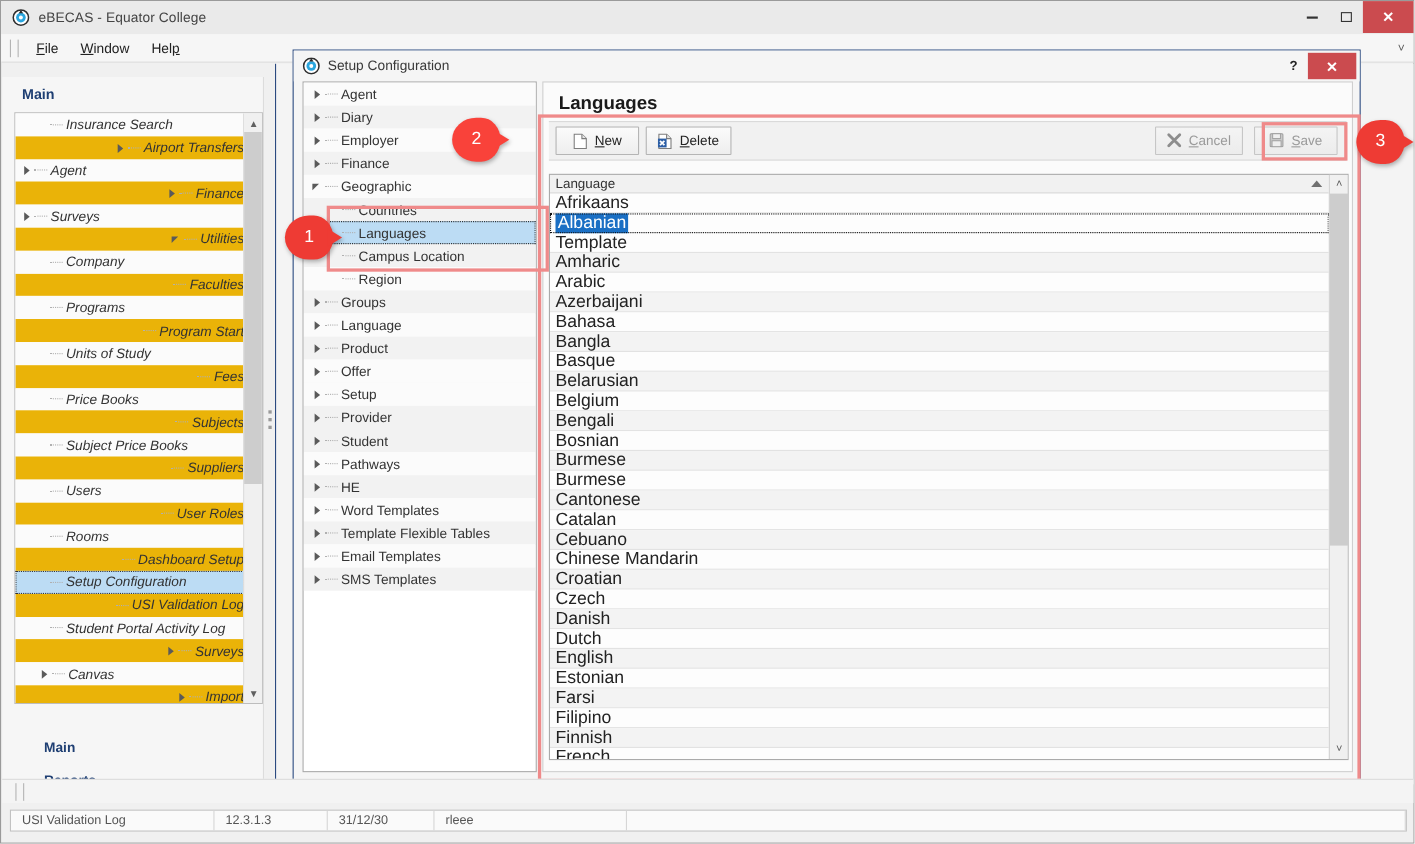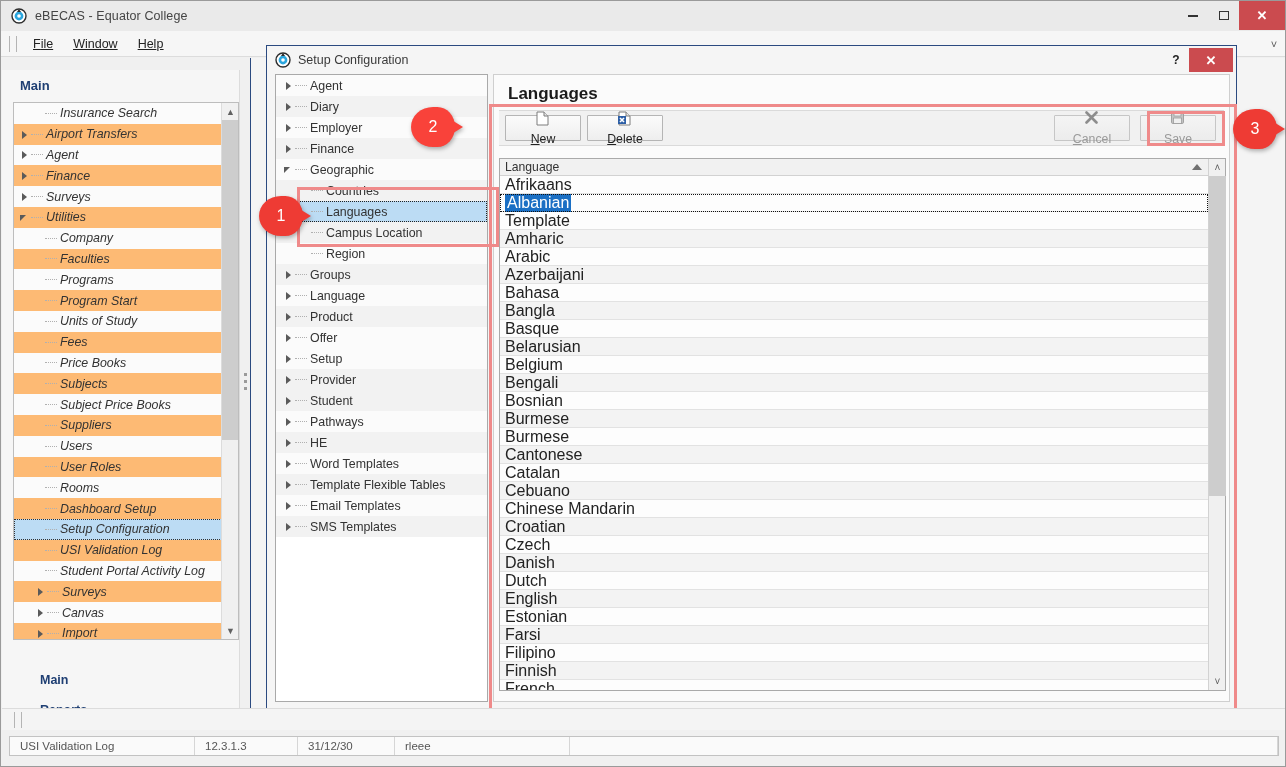--- a/index.html
+++ b/index.html
@@ -39,21 +39,21 @@
   .tb-btn.close { width: 46px; background: #cb4b4f; color: #fff; }
   .glyph-min { width: 10px; height: 2px; background: #333; display: block; }
   .glyph-max { width: 10px; height: 9px; border: 1.6px solid #333; display: block; }
   .glyph-close { font-size: 13px; font-weight: bold; line-height: 1; }
 
   
   .menubar {
     position: absolute; left: 0; top: 30px; width: 1284px; height: 26px;
     background: #f6f6f6;
     border-bottom: 1px solid #dcdcdc;
-    display: flex; align-items: center; text-decoration: underline;
+    display: flex; align-items: center;
   }
   .menu-grip {
     width: 8px; height: 16px; margin-left: 8px; margin-right: 6px;
     border-left: 1px solid #b4b4b4; border-right: 1px solid #b4b4b4;
   }
   .menu-item {
     padding: 3px 10px; font-size: 12.5px; color: #222;
   }
   .menu-item u { text-decoration: underline; }
 
@@ -69,21 +69,21 @@
   }
   .tree-wrap {
     position: absolute; left: 11px; top: 32px; width: 226px; height: 538px;
     border: 1px solid #bdbdbd; background: #fff; overflow: hidden;
   }
   .tree-scroll-area { position: absolute; left: 0; top: 0; width: 208px; height: 100%; }
   .tree-row {
     height: 20.8px; display: flex; align-items: center;
     font-size: 12.4px; color: #333; white-space: nowrap; font-style: italic;
   }
-  .tree-row.alt { background: #fdba74; }
+  .tree-row.alt { background: #eab308; justify-content: flex-end; }
   .tree-row.white { background: #fbfbfb; }
   .tree-row.selected {
     background: #bcdcf4; outline: 1px dotted #333; outline-offset: -1px;
   }
   .tw-arrow {
     width: 9px; height: 9px; margin-right: 2px; flex: 0 0 auto; position: relative;
   }
   .tw-arrow.collapsed::before {
     content: ""; position: absolute; left: 2px; top: 1px;
     border-left: 5px solid #5a5a5a; border-top: 4px solid transparent; border-bottom: 4px solid transparent;
@@ -171,21 +171,21 @@
   }
   .toolbar {
     position: relative; height: 36px; margin: 0 5px; display: flex; align-items: center;
     background: #f1f1f1; border-top: 1px solid #dadada; border-bottom: 1px solid #dadada;
   }
   .tbtn {
     height: 26px; min-width: 76px; margin-left: 6px; padding: 0 10px;
     display: flex; align-items: center; gap: 6px; justify-content: center;
     background: linear-gradient(#fbfbfb,#eeeeee);
     border: 1px solid #b5b5b5; border-radius: 1px;
-    font-size: 12.3px; color: #222; flex-direction: column;
+    font-size: 12.3px; color: #222;
   }
   .tbtn.disabled { color: #9a9a9a; background: linear-gradient(#f4f4f4,#ececec); border-color: #c6c6c6; }
   .tbtn u { text-decoration: underline; }
   .tb-right { margin-left: auto; display: flex; align-items: center; margin-right: 8px; }
 
   
   .ico { width: 14px; height: 15px; flex: 0 0 auto; }
 
   
   .grid-wrap {

